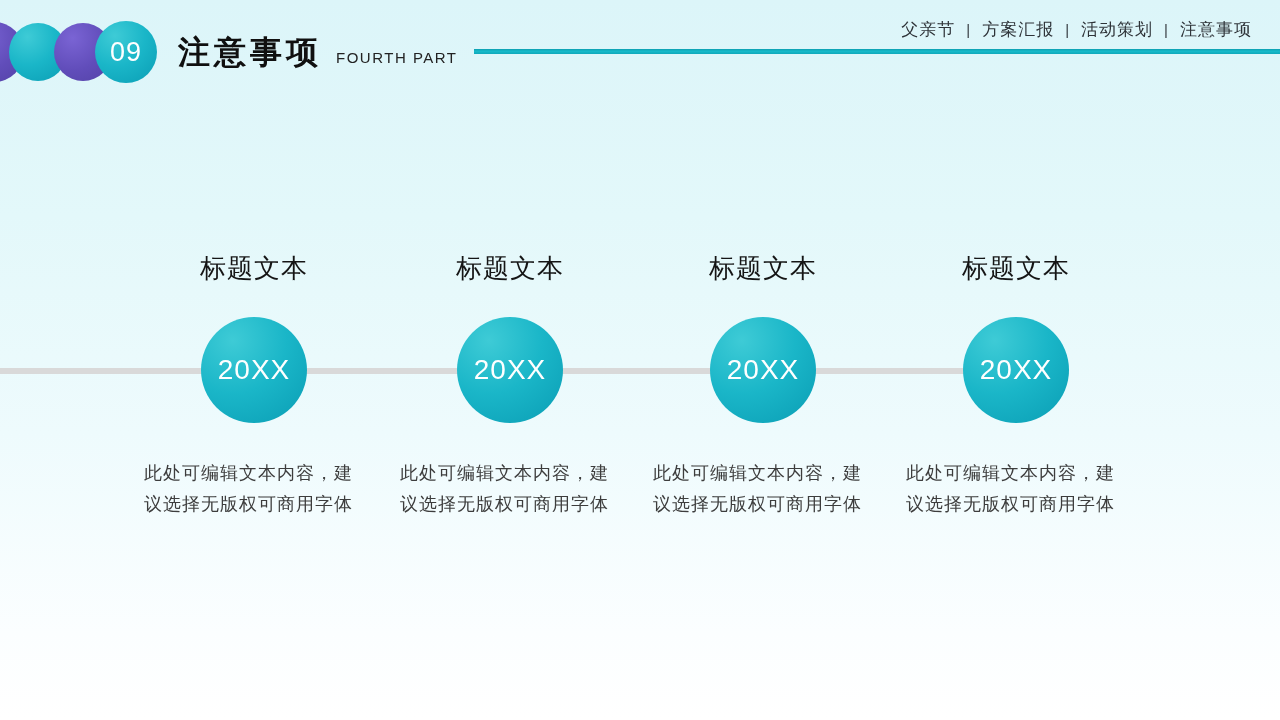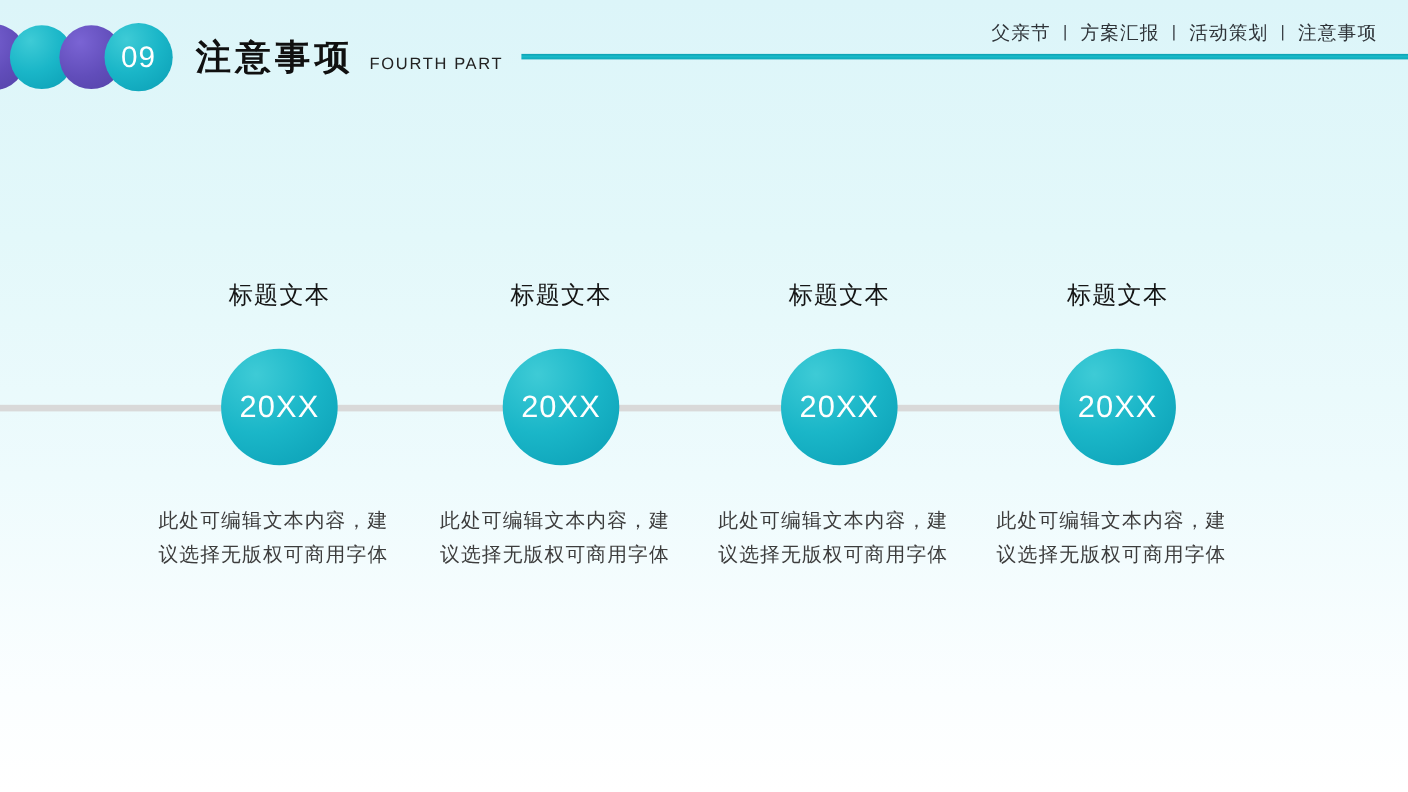--- a/index.html
+++ b/index.html
@@ -61,21 +61,21 @@
   }
   .node {
     position: absolute; top: 252px; width: 220px;
     text-align: center;
   }
   .node-0 { left: 144px; }
   .node-1 { left: 400px; }
   .node-2 { left: 653px; }
   .node-3 { left: 906px; }
   .node-title {
-    font-size: 22px; color: #151515; letter-spacing: 1px; line-height: 32px;
+    font-size: 26px; color: #151515; letter-spacing: 1px; line-height: 32px;
   }
   .node-circle {
     width: 106px; height: 106px; border-radius: 50%;
     margin: 33px auto 0 auto;
     background: radial-gradient(circle at 30% 22%, #3ecbd6 0%, #1ab6c8 48%, #0a9db4 100%);
     display: flex; align-items: center; justify-content: center; text-align: center;
   }
   .node-year {
     color: #ffffff; font-size: 28px; letter-spacing: 1px;
   }

